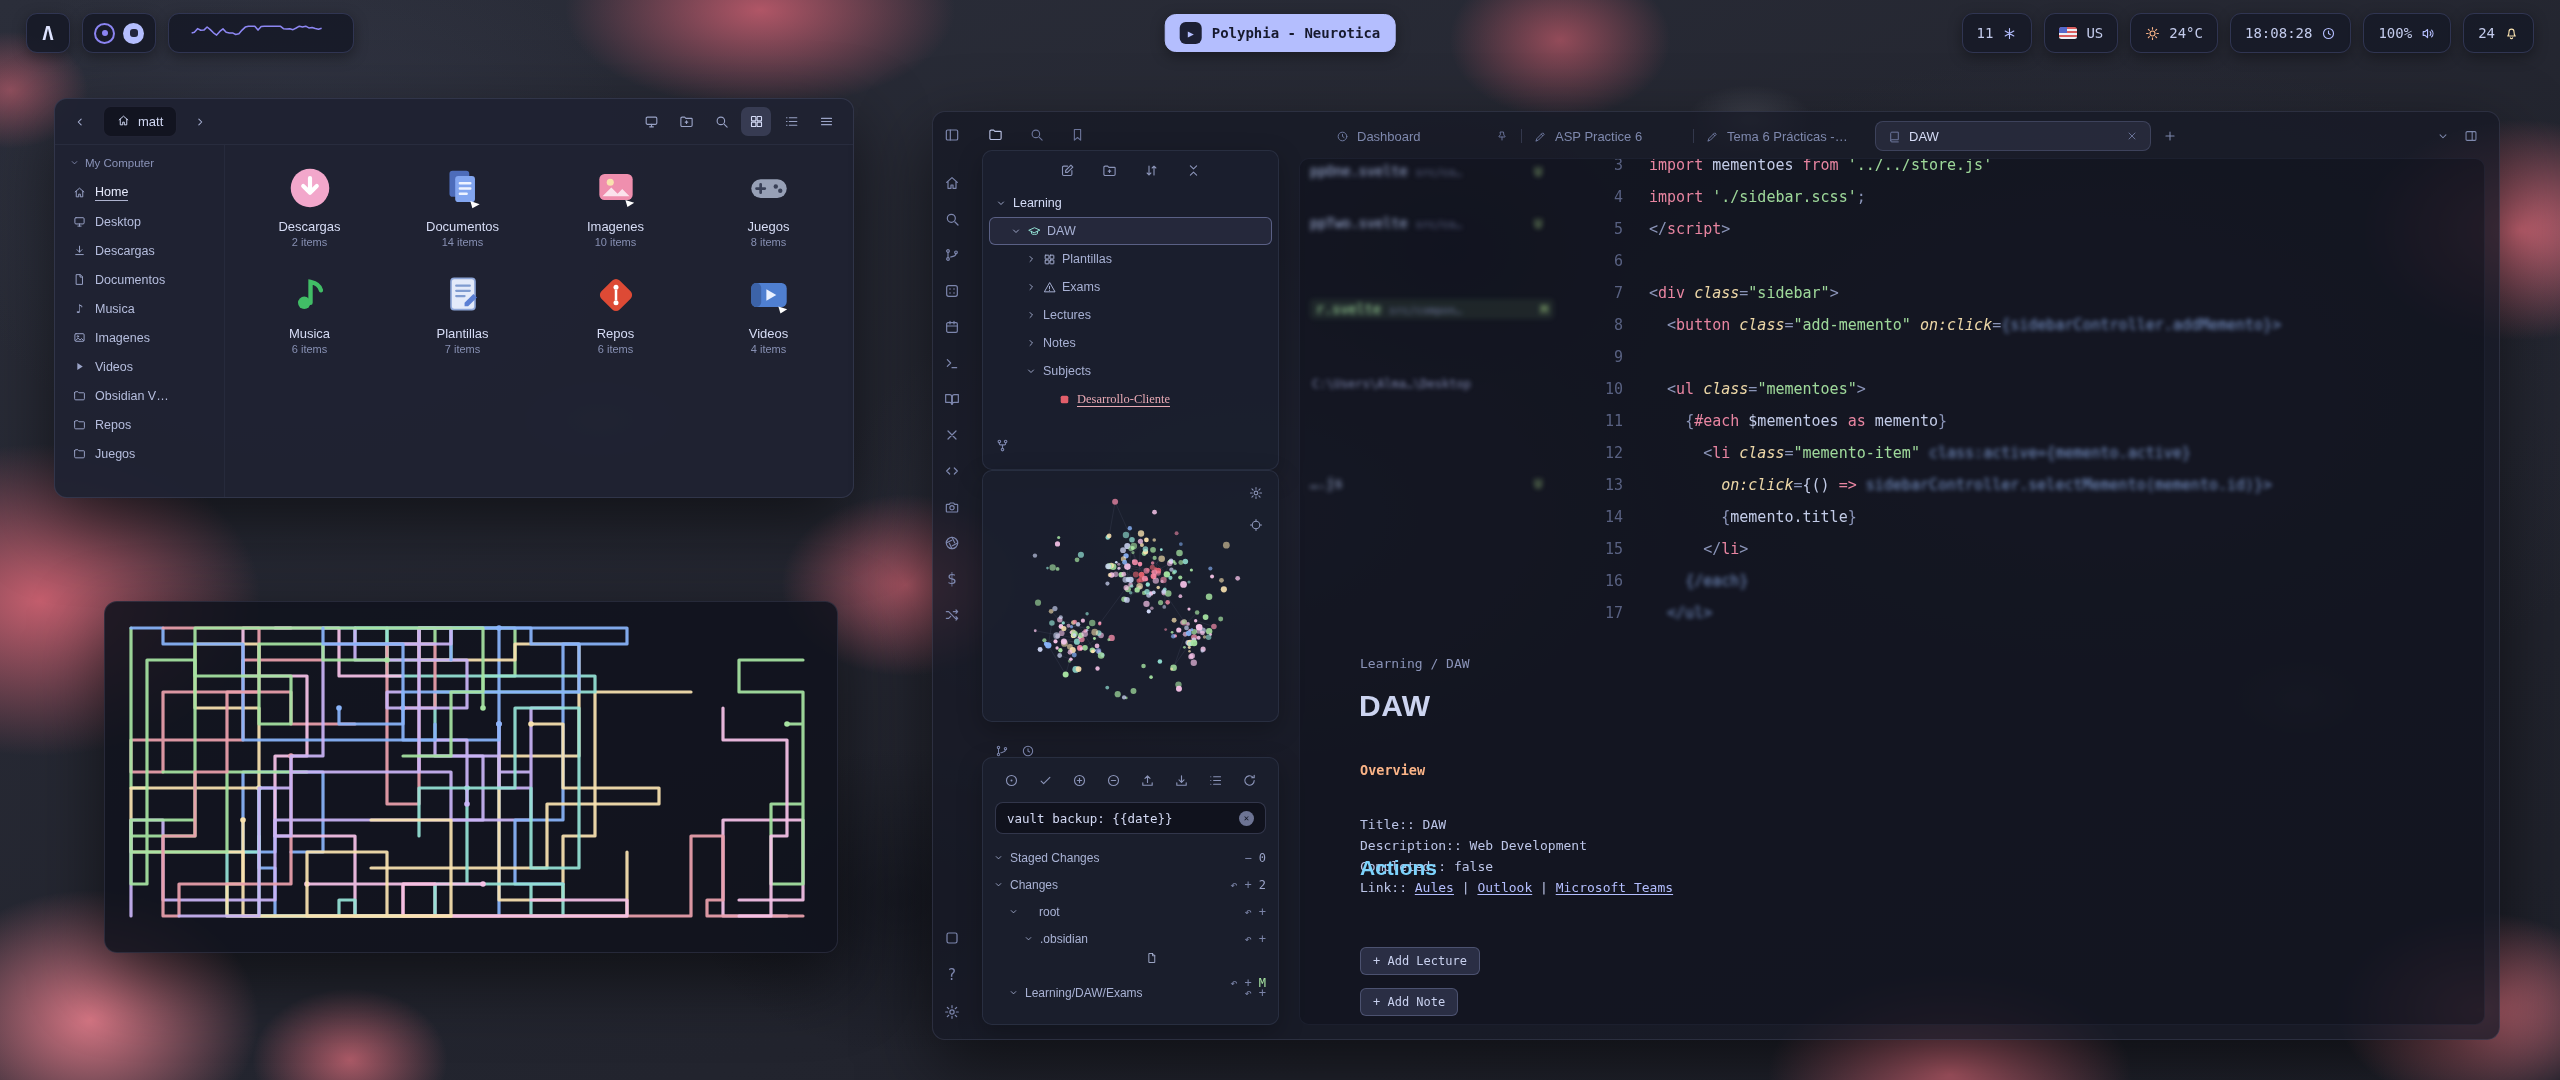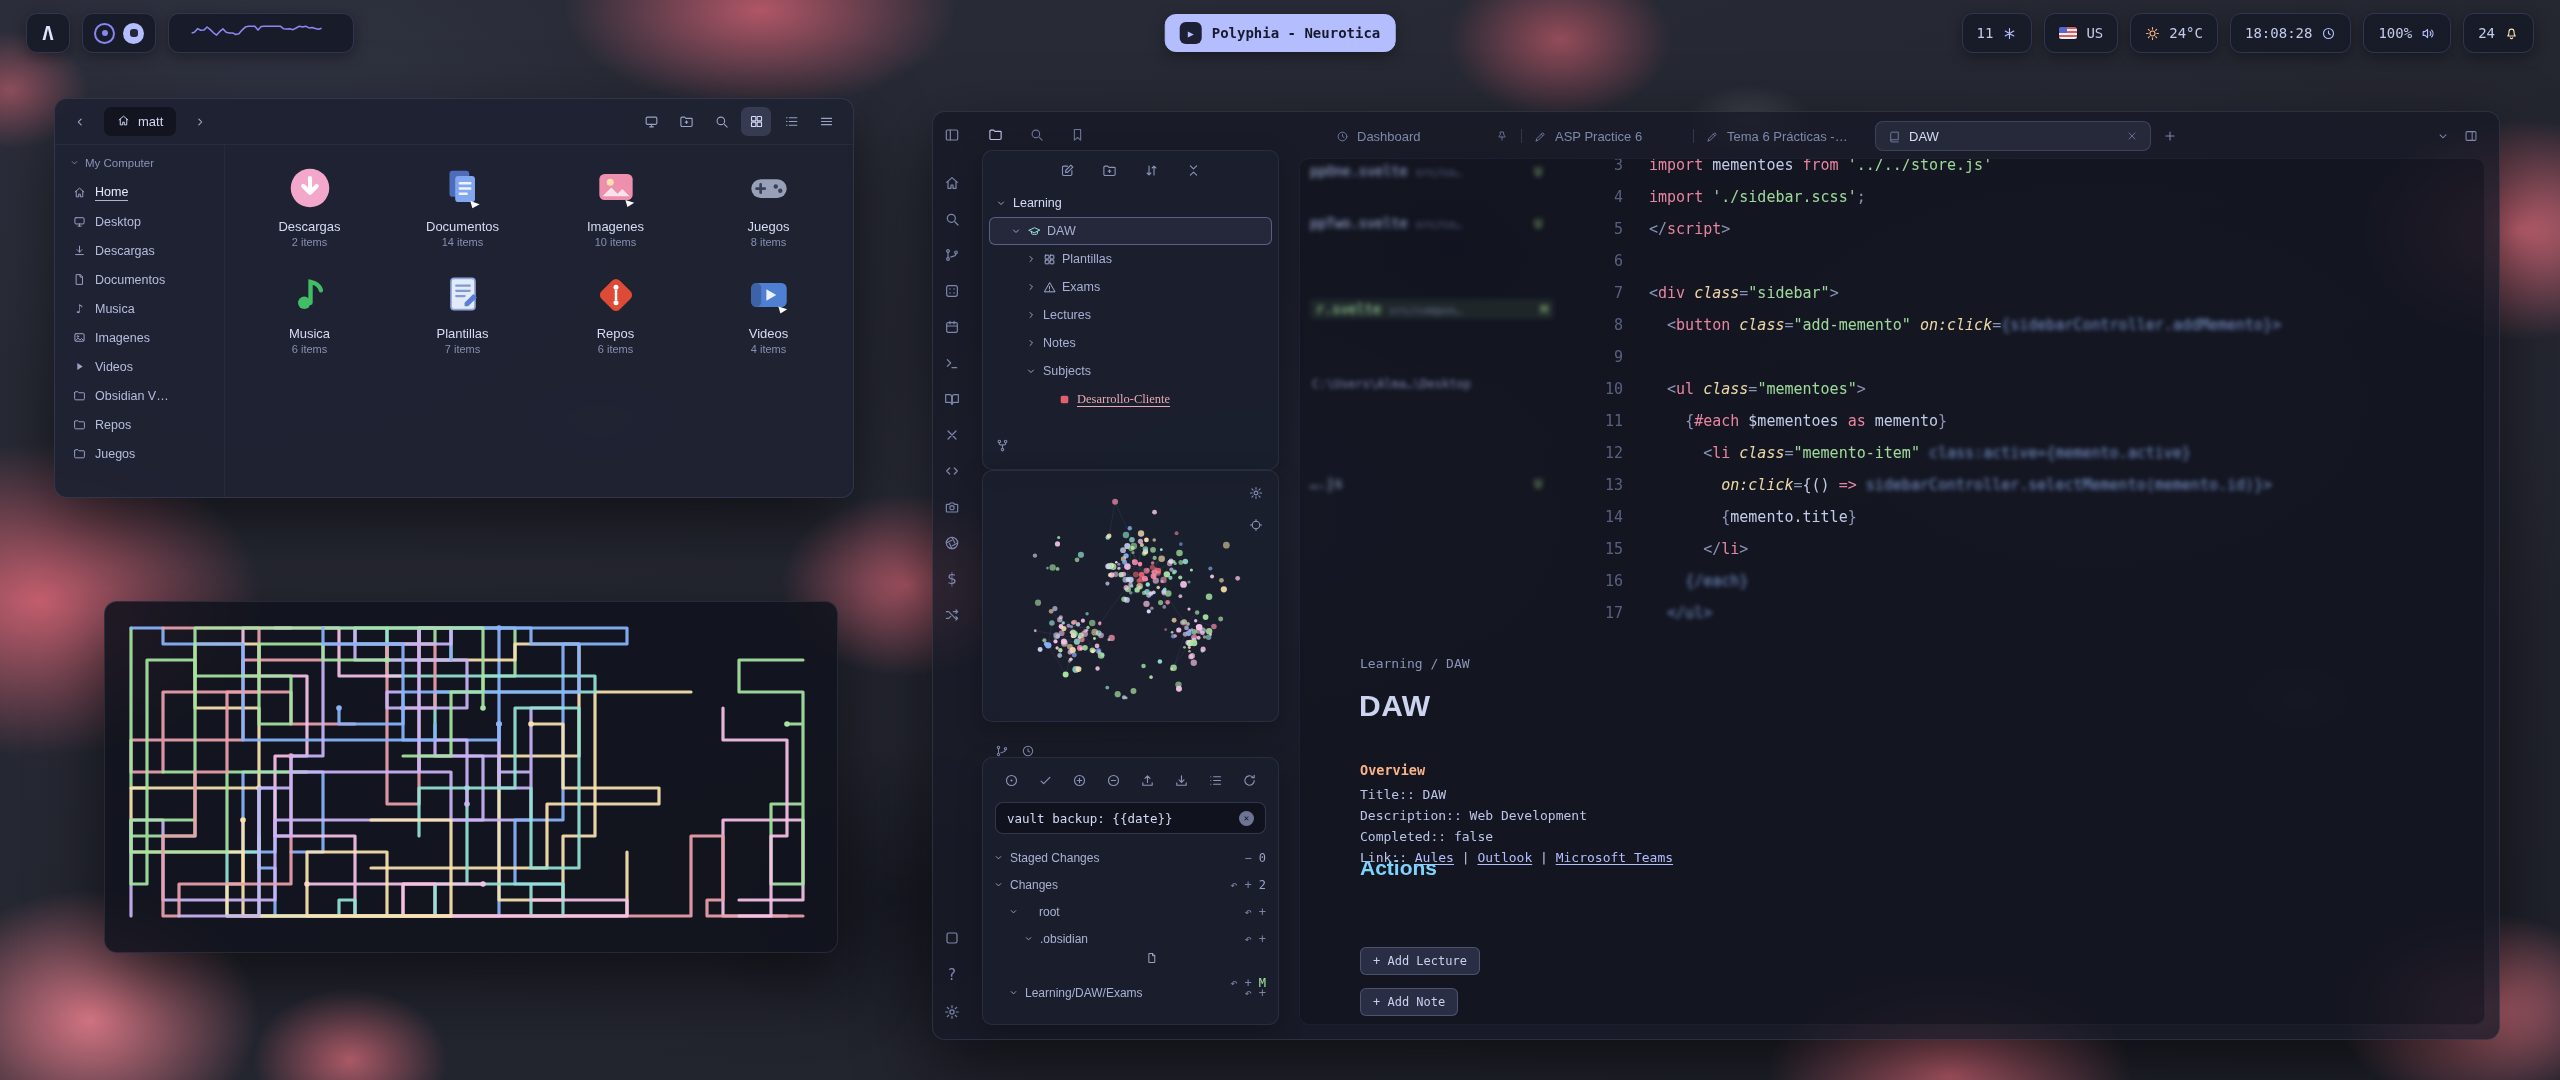--- a/index.html
+++ b/index.html
@@ -128,21 +128,21 @@
   .codeblock{position:absolute;left:297px;top:-10px;font:15px "DejaVu Sans Mono",monospace;line-height:32px;opacity:.95;filter:blur(.3px)}
   .cl{display:flex;white-space:pre}
   .ln{width:26px;text-align:right;margin-right:26px;color:#5c6587;flex:none}
   .tk-k{color:#f38ba8}.tk-tag{color:#f38ba8}.tk-attr{color:#f9e2af;font-style:italic}
   .tk-s{color:#a6e3a1}.tk-p{color:#919bc0}.tk-t{color:#ccd5f2}.tk-v{color:#ccd5f2}
   .tk-b{color:#7e9bd2;filter:blur(2.2px)}
   .note{position:absolute;inset:0}
   .crumbs{position:absolute;left:60px;top:497px;font:13px "DejaVu Sans Mono",monospace;color:#8a93b8}
   .note-h1{position:absolute;left:59px;top:530px;margin:0;font:bold 30px "Liberation Sans",sans-serif;color:#ccd4f0;letter-spacing:.5px}
   .ov{position:absolute;left:60px;top:603px;font:bold 13.5px "DejaVu Sans Mono",monospace;color:#fab387}
-  #note-fields{position:absolute;left:60px;top:625px}
+  #note-fields{position:absolute;left:60px;top:655px}
   .field{height:21px;font:13px "DejaVu Sans Mono",monospace;color:#bcc5e8;display:flex;align-items:center}
   .fsep{white-space:pre}
   .fv{white-space:pre}
   .flink{color:#b4befe;text-decoration:underline;text-underline-offset:2px}
   .note-h2{position:absolute;left:60px;top:697px;margin:0;font:bold 21px "Liberation Sans",sans-serif;color:#7dd3fc}
   #note-buttons{position:absolute;left:60px;top:788px;display:flex;flex-direction:column;gap:13px;align-items:flex-start}
   .act-btn{background:rgba(44,49,72,.92);border:1px solid rgba(155,165,215,.30);border-radius:6px;padding:6px 12px;font:12px "DejaVu Sans Mono",monospace;color:#c9d1ef}
   
   .ic{display:inline-grid;place-items:center;flex:none}
   .ic svg{width:100%;height:100%;display:block}

